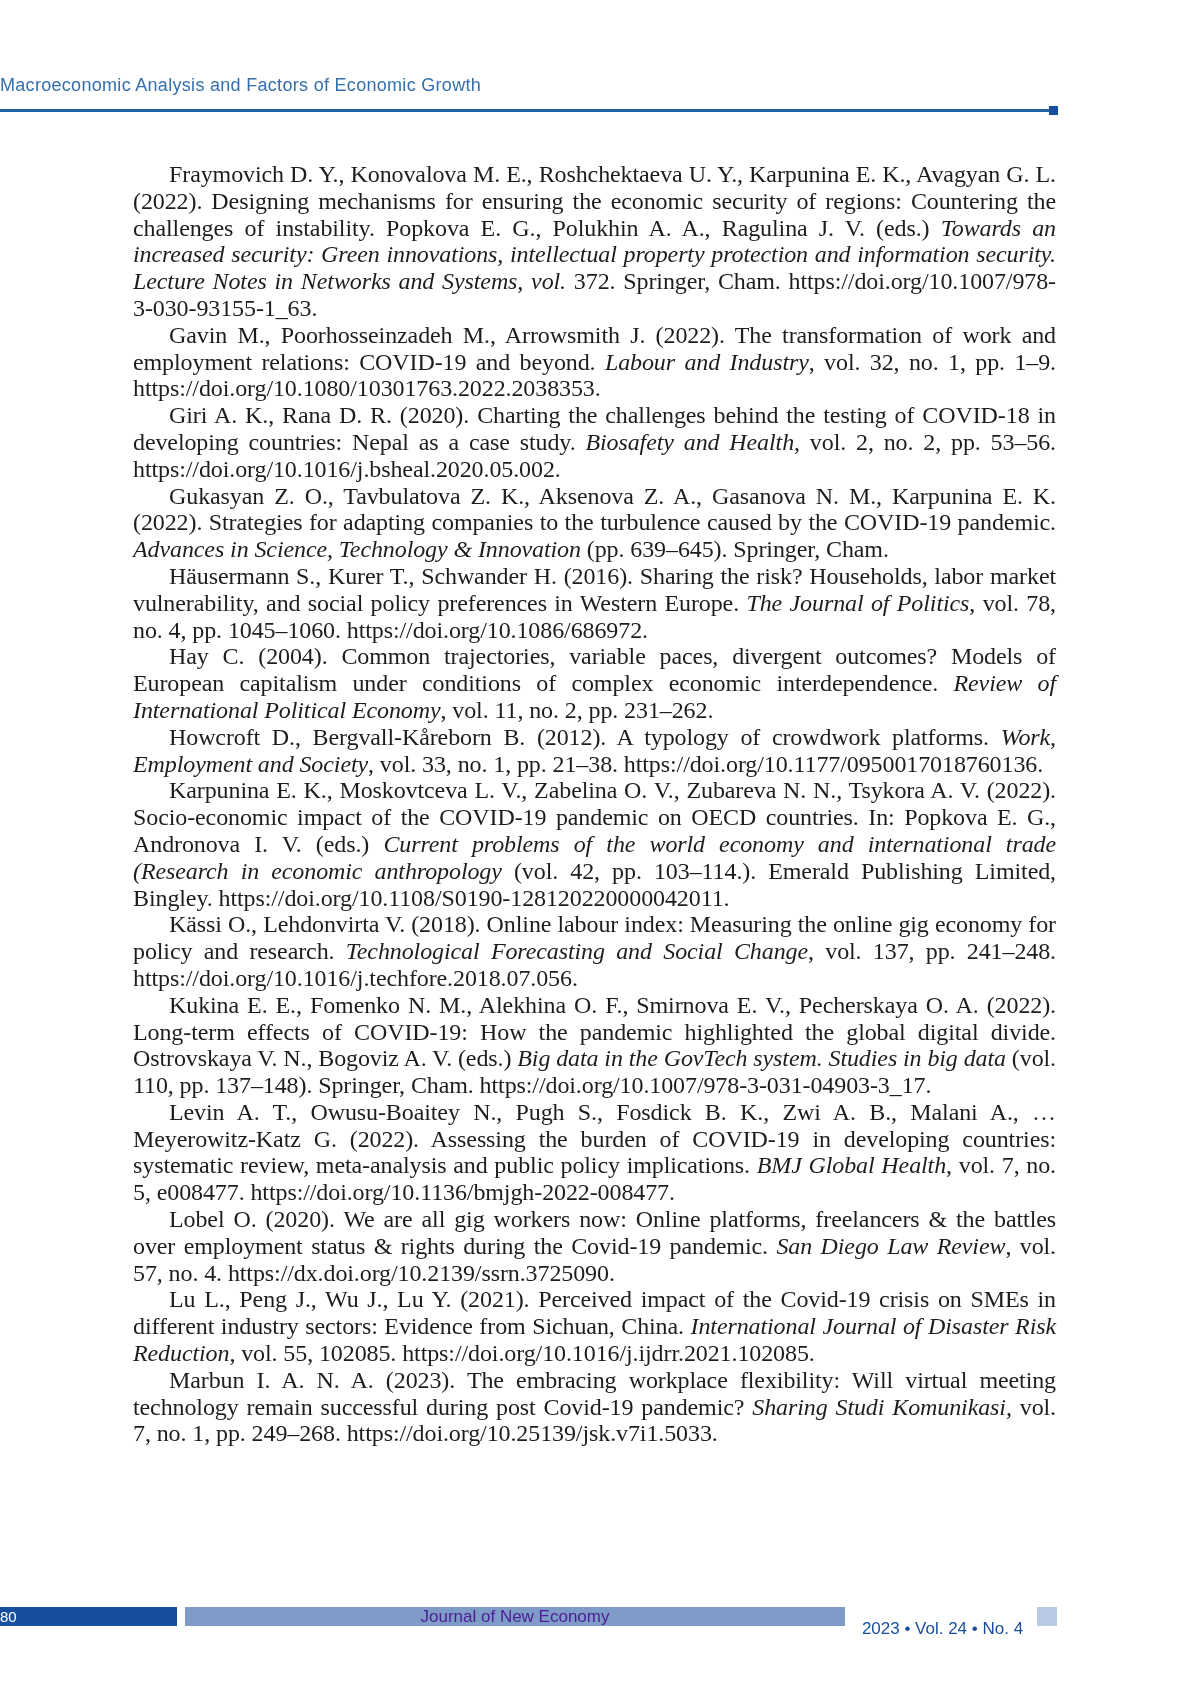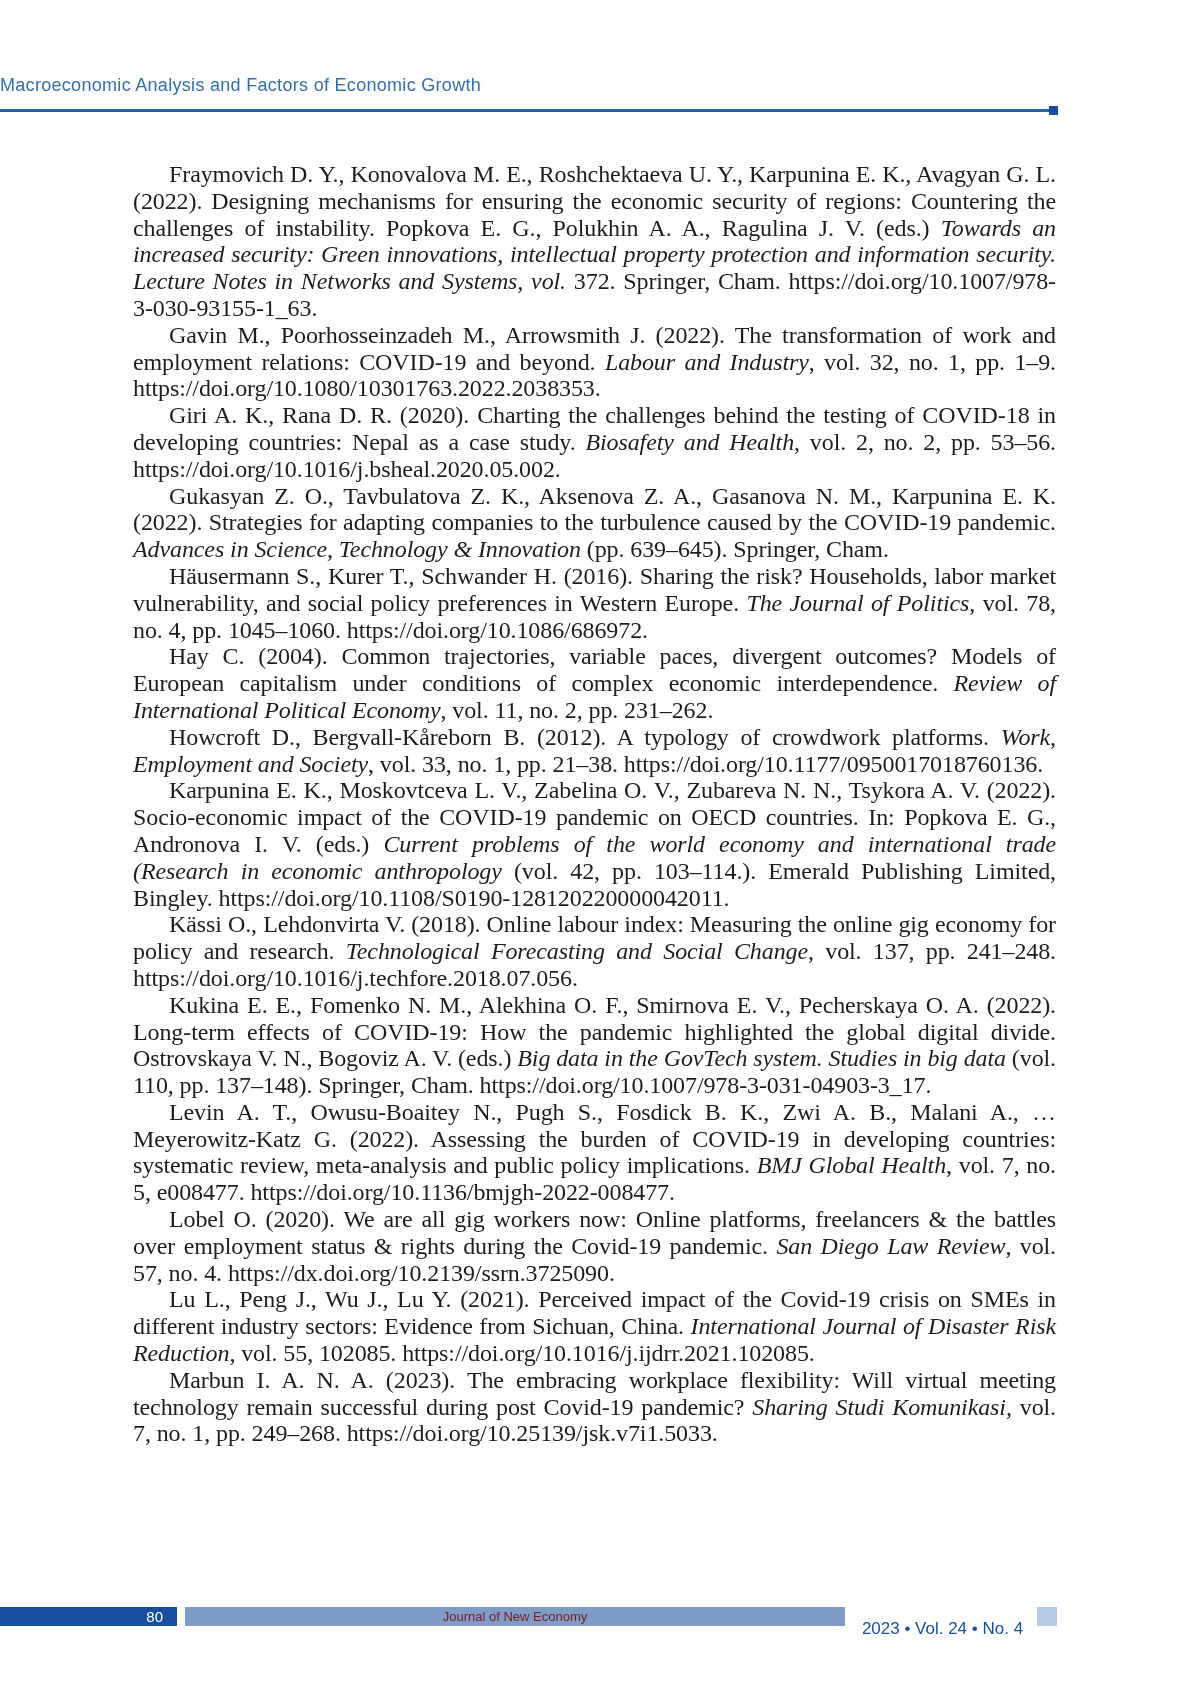--- a/index.html
+++ b/index.html
@@ -41,26 +41,26 @@
     letter-spacing:-0.1px;
     hyphens:auto;
     -webkit-hyphens:auto;
   }
   .reference{margin:0;text-indent:36px;}
   .reference em{font-style:italic;}
   .page-number-badge{
     position:absolute;left:0;top:1607px;width:177px;height:19px;
     background:var(--dark-blue);
     color:#ffffff;font-size:15px;line-height:19px;
-    text-align:right;box-sizing:border-box;padding-right:14px;
+    text-align:left;box-sizing:border-box;padding-right:14px;
   }
   .journal-bar{
     position:absolute;left:185px;top:1607px;width:660px;height:19px;
     background:var(--steel-blue);
-    color:#7f1d1d;font-size:13px;line-height:19px;
+    color:#4c1d95;font-size:17px;line-height:19px;
     text-align:center;
   }
   .issue-info{
     position:absolute;left:845px;top:1605px;width:195px;height:22px;
     line-height:22px;text-align:center;
     color:var(--dark-blue);font-size:17px;margin-top:13px;
   }
   .footer-square{
     position:absolute;left:1037px;top:1607px;width:20px;height:19px;
     background:var(--pale-blue);

